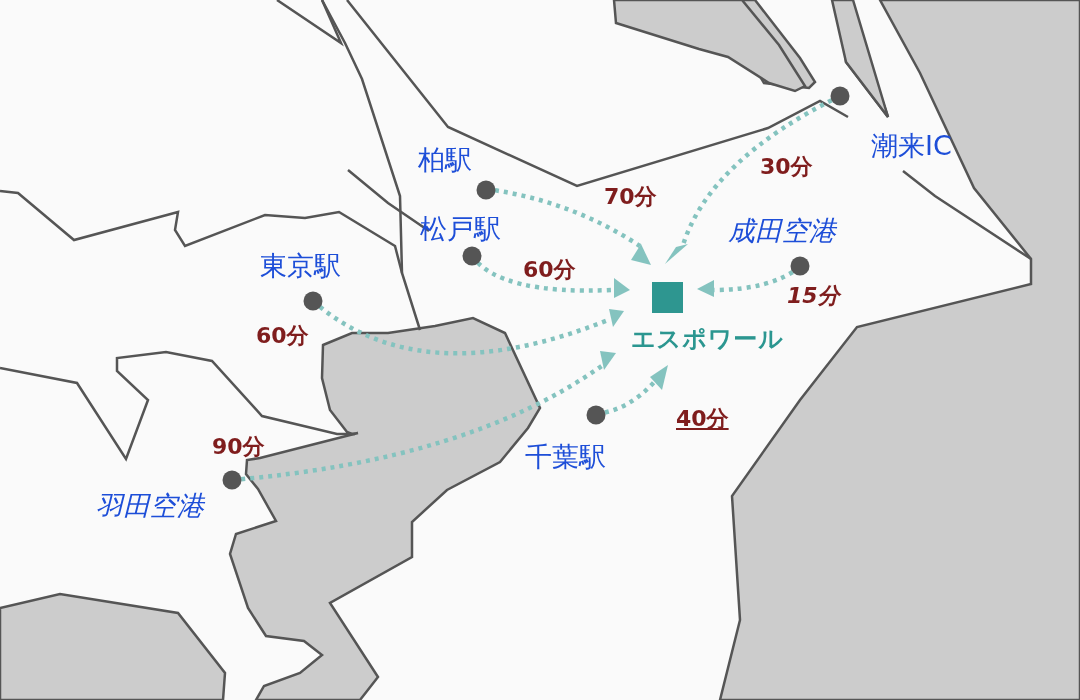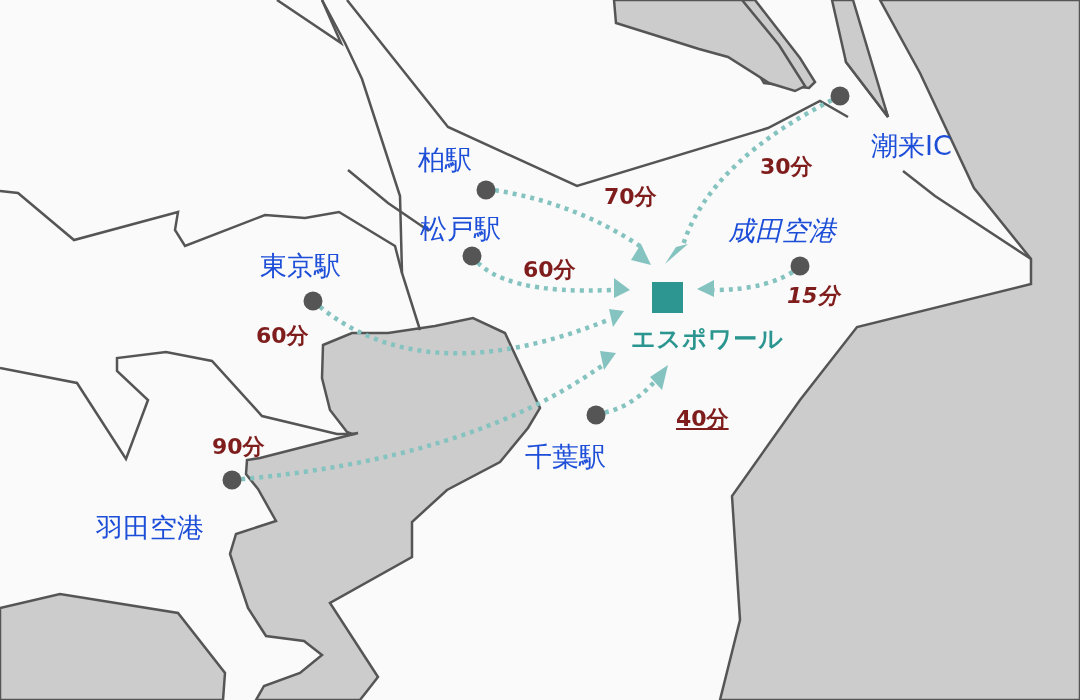--- a/index.html
+++ b/index.html
@@ -68,21 +68,21 @@
 
 <div class="dot" style="left:472px;top:256px;"></div>
 <div class="label" style="left:420px;top:215px;">松戸駅</div>
 <div class="time" style="left:523px;top:259px;">60分</div>
 
 <div class="dot" style="left:313px;top:301px;"></div>
 <div class="label" style="left:260px;top:252px;">東京駅</div>
 <div class="time" style="left:256px;top:325px;">60分</div>
 
 <div class="dot" style="left:232px;top:480px;"></div>
-<div class="label" style="left:96px;top:514px;">羽田空港</div>
+<div class="label" style="left:96px;top:492px;font-style:italic;">羽田空港</div>
 <div class="time" style="left:212px;top:436px;">90分</div>
 
 <div class="dot" style="left:596px;top:415px;"></div>
 <div class="label" style="left:525px;top:443px;">千葉駅</div>
 <div class="time" style="left:676px;top:408px;text-decoration:underline;">40分</div>
 
 <div class="dot" style="left:800px;top:266px;"></div>
 <div class="label" style="left:728px;top:217px;font-style:italic;">成田空港</div>
 <div class="time" style="left:787px;top:285px;font-style:italic;">15分</div>
 

